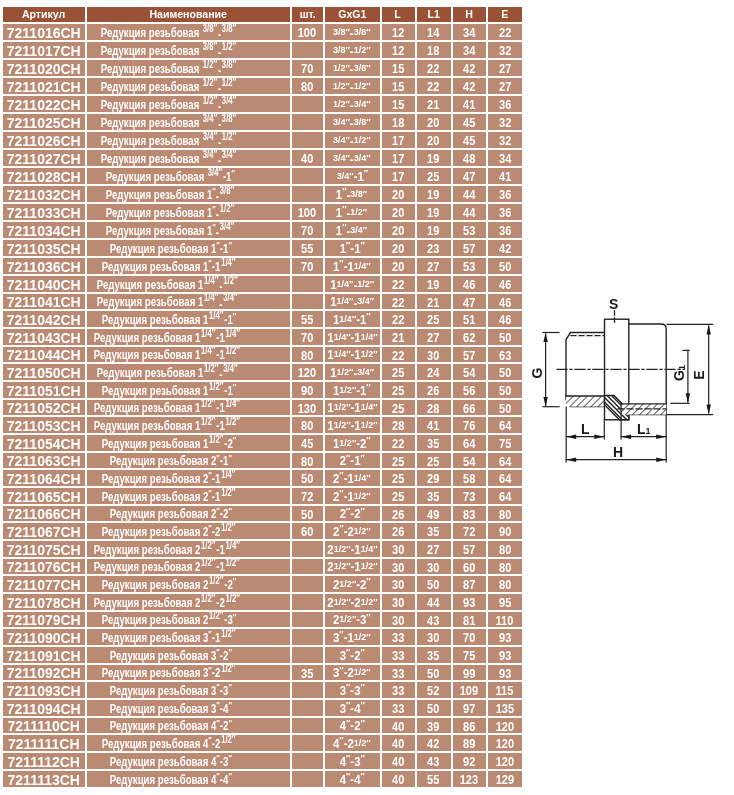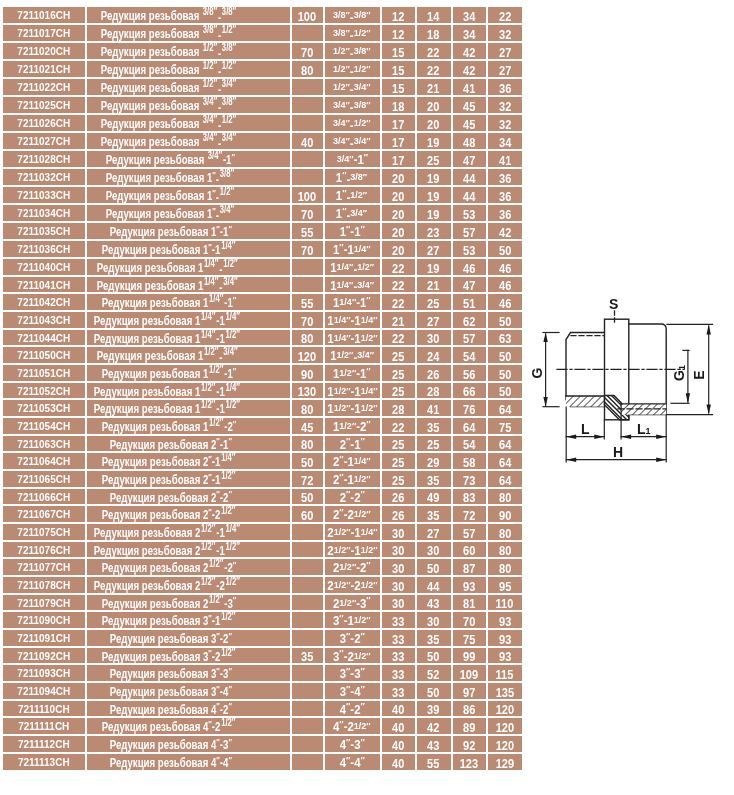--- a/index.html
+++ b/index.html
@@ -4,21 +4,21 @@
 html,body{margin:0;padding:0;background:#fff;}
 body{width:734px;height:795px;position:relative;font-family:"Liberation Sans",sans-serif;}
 table{position:absolute;left:1px;top:5px;border-spacing:2px;table-layout:fixed;border-collapse:separate;}
 td,th{padding:0;margin:0;background:#ba8a73;color:#fff;font-weight:bold;text-align:center;vertical-align:middle;overflow:hidden;white-space:nowrap;line-height:1;font-size:8px;}
 th{background:#9a5236;height:14.6px;}
 tr.a td{height:16px;}
 tr.b td{height:15px;}
 td span,th span{display:inline-block;}
 span.w{font-size:13px;transform:scaleX(0.85);transform-origin:50% 50%;position:relative;top:1.4px;}
 span.h{font-size:11.5px;transform:scaleX(0.92);transform-origin:50% 50%;}
-span.art{font-size:10px;position:relative;top:1.4px;}
+span.art{font-size:14px;position:relative;top:1.4px;}
 td.n{text-align:center;}
 span.nm{font-size:12.5px;transform:scaleX(0.77);transform-origin:0 50%;padding-left:3.5px;position:relative;top:1.4px;}
 span.gx{font-size:12px;transform:scaleX(0.95);transform-origin:50% 50%;position:relative;top:1.4px;}
 i{font-style:normal;font-size:10px;position:relative;top:-5.1px;}
 span.gx i{font-size:9.5px;top:-2.4px;}
 u{text-decoration:none;font-size:9.5px;position:relative;top:-4.5px;}
 em{font-style:normal;position:relative;top:2.3px;}
 span.nm i{margin:0 1px;}
 span.gx em{top:1.5px;}
 </style></head><body>
@@ -27,20 +27,30 @@
       <col style="width:81.5px">
       <col style="width:203.5px">
       <col style="width:30.5px">
       <col style="width:55px">
       <col style="width:33px">
       <col style="width:34px">
       <col style="width:33.5px">
       <col style="width:33.5px">
     </colgroup>
 <tbody>
+      <tr>
+        <th><span class="h">Артикул</span></th>
+        <th><span class="h">Наименование</span></th>
+        <th><span class="h">шт.</span></th>
+        <th><span class="h">GxG1</span></th>
+        <th><span class="h">L</span></th>
+        <th><span class="h">L1</span></th>
+        <th><span class="h">H</span></th>
+        <th><span class="h">E</span></th>
+      </tr>
 <tr class="a">
         <td><span class="art">7211016CH</span></td>
         <td class="n"><span class="nm">Редукция резьбовая <i>3/8″</i><em>-</em><i>3/8″</i></span></td>
         <td><span class="w">100</span></td>
         <td><span class="gx"><i>3/8″</i><em>-</em><i>3/8″</i></span></td>
         <td><span class="w">12</span></td>
         <td><span class="w">14</span></td>
         <td><span class="w">34</span></td>
         <td><span class="w">22</span></td>
       </tr>

